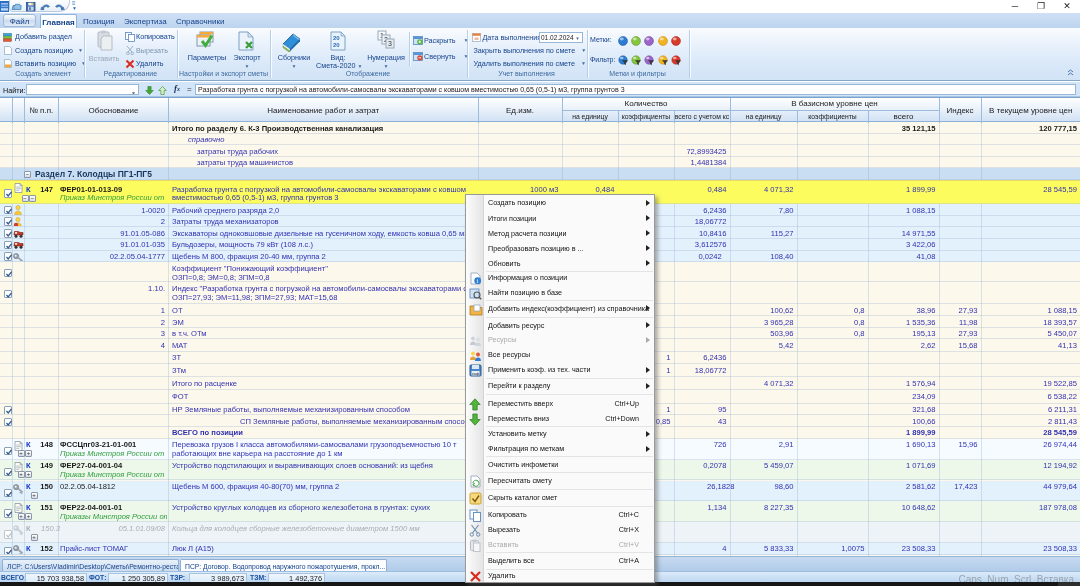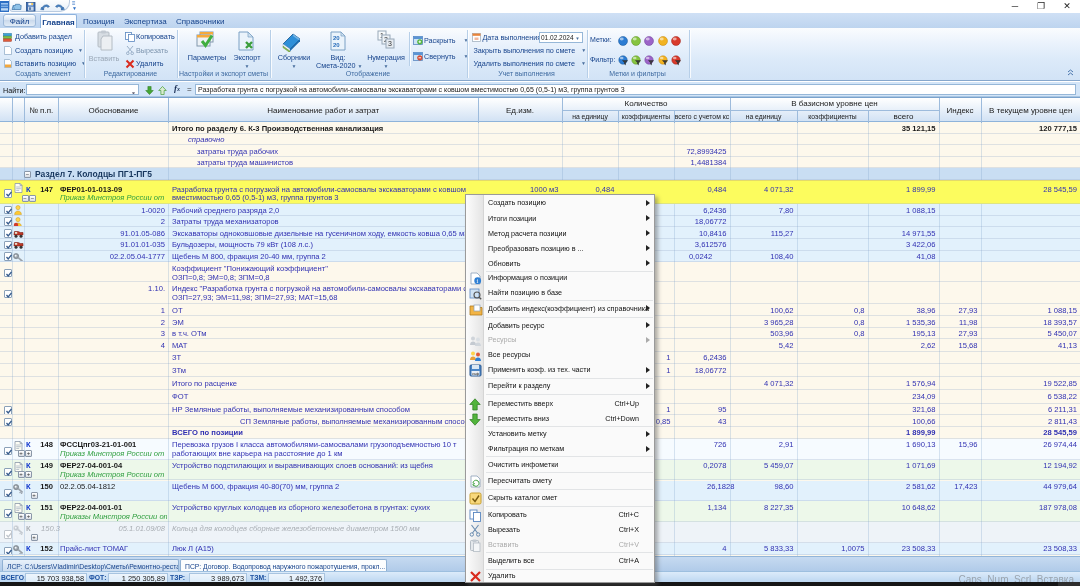--- a/index.html
+++ b/index.html
@@ -442,21 +442,21 @@
             </svg>
           </div>
           <svg class="ico" style="left:12.5px;top:2px;" width="11" height="10" viewBox="0 0 11 10">
             <circle cx="3.1" cy="3.1" r="2.6" fill="#99a1aa" stroke="#6f777e" stroke-width="0.6"></circle>
             <circle cx="2.7" cy="2.7" r="1" fill="#f4f6f8"></circle>
             <path d="M5.2 4.6 L9.6 8.4" stroke="#99a1aa" stroke-width="1.7"></path>
             <path d="M7.6 7.8 l-1 1.3 M9.2 8.6 l-1 1.3" stroke="#99a1aa" stroke-width="1.1"></path>
           </svg>
           <div class="gc " style="left:59.0px;width:106.0px;top:1.5px;text-align:right;">02.2.05.04-1777</div>
           <div class="gc " style="left:170.0px;width:306.5px;top:1.5px;text-align:left;left:172px;">Щебень М 800, фракция 20-40 мм, группа 2</div>
-          <div class="gc " style="left:674.5px;width:52.0px;top:1.5px;text-align:center;">0,0242</div>
+          <div class="gc " style="left:674.5px;width:52.0px;top:1.5px;text-align:left;padding-left:24px;">0,0242</div>
           <div class="gc " style="left:730.5px;width:63.0px;top:1.5px;text-align:right;">108,40</div>
           <div class="gc " style="left:868.5px;width:67.0px;top:1.5px;text-align:right;">41,08</div>
         </div>
 <div class="grow" style="top:262.2px;height:20.2px;background:#fdf8ec;">
           <div class="cb " style="left:3.5px;top:6.5px;">
             <svg width="8" height="8" viewBox="0 0 8 8">
               <path d="M1.5 4 L3.2 6 L6.5 1.8" stroke="#355a8c" stroke-width="1.3" fill="none"></path>
             </svg>
           </div>
           <div class="gc " style="left:170.0px;width:306.5px;top:1.5px;text-align:left;left:172px;">Коэффициент "Понижающий коэффициент"</div>

